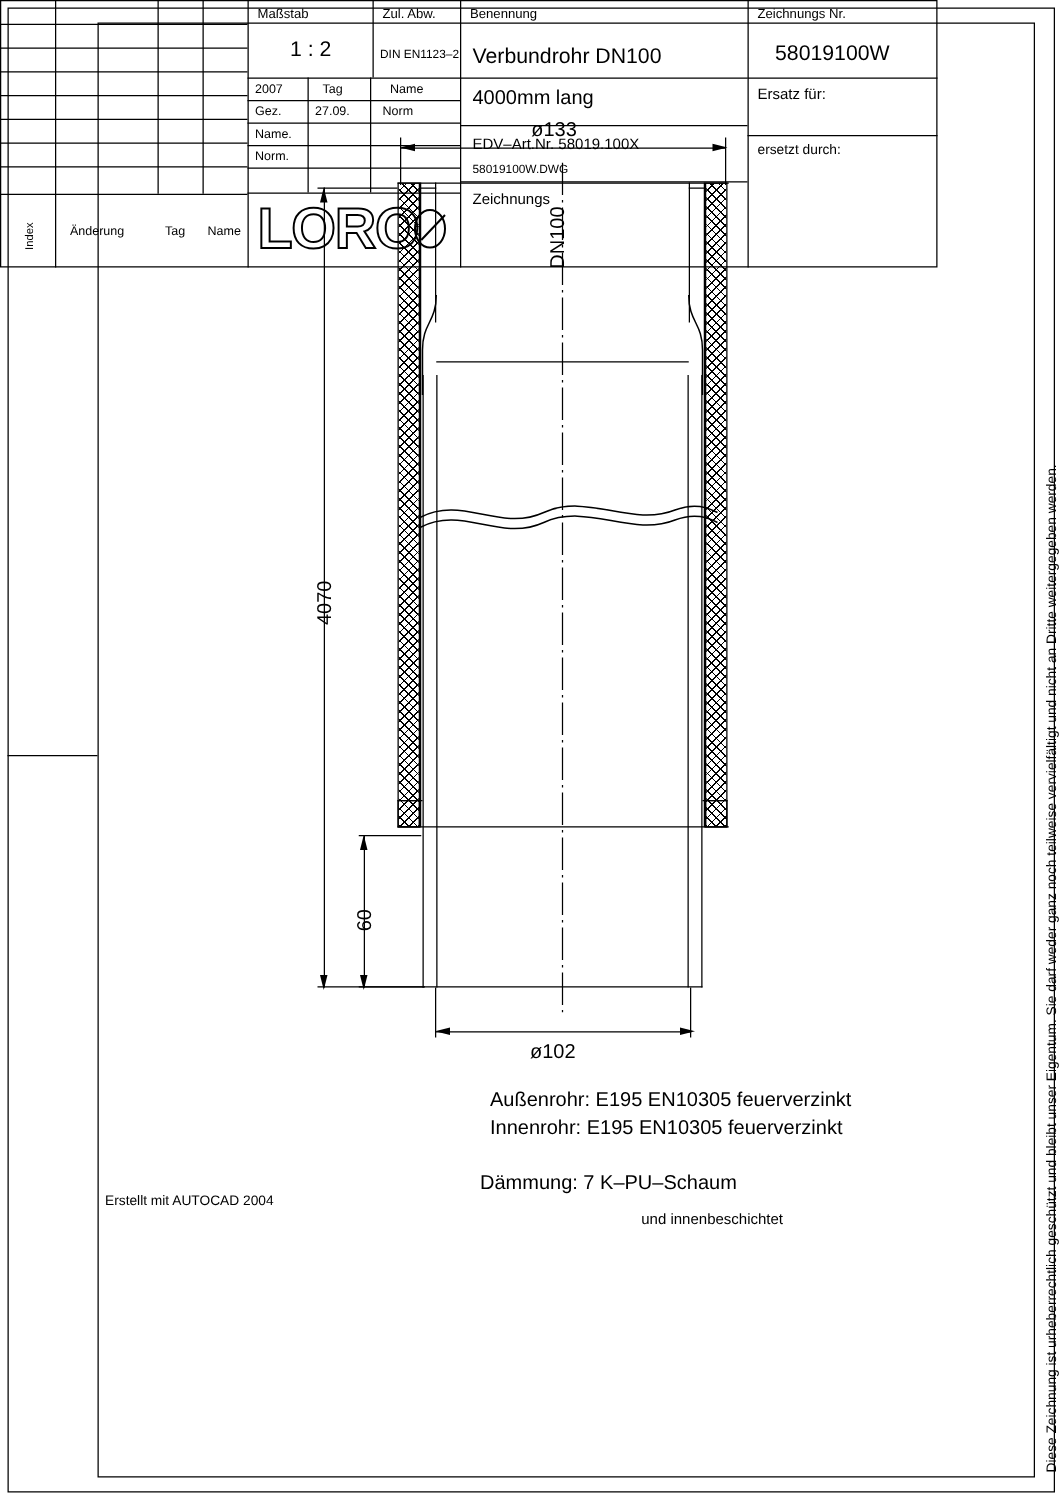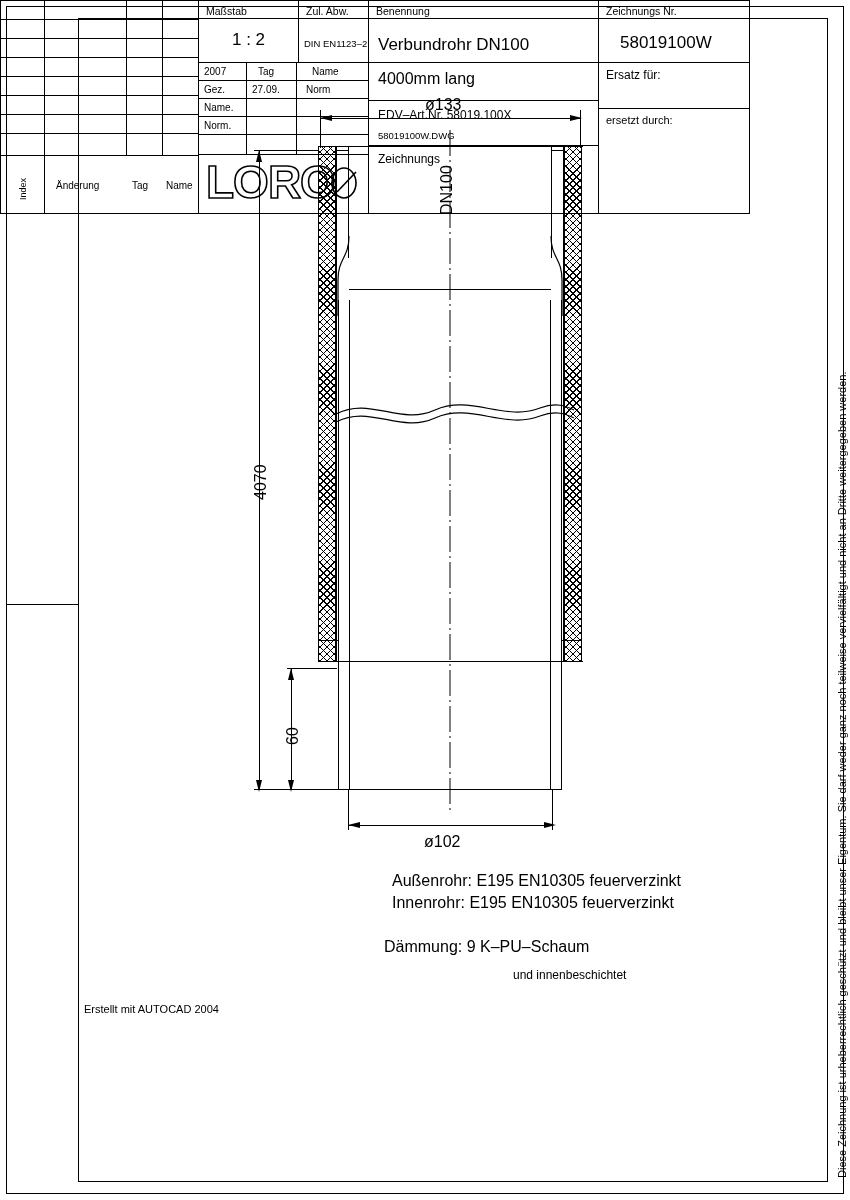--- a/index.html
+++ b/index.html
@@ -107,23 +107,23 @@
   <div class="ln" style="left:552px;top:790px;width:1px;height:40px;"></div>
   <svg class="abs" style="left:342px;top:819px;width:220px;height:14px;">
     <polygon points="6,6 18,3 18,9" fill="#000"></polygon>
     <polygon points="214,6 202,3 202,9" fill="#000"></polygon>
   </svg>
   <div class="txt" style="left:424px;top:833px;font-size:16px;">ø102</div>
 
   <div class="txt" style="left:392px;top:872px;font-size:16px;">Außenrohr:  E195 EN10305 feuerverzinkt</div>
   <div class="txt" style="left:392px;top:894px;font-size:16px;">Innenrohr:  E195 EN10305 feuerverzinkt</div>
   <div class="txt" style="left:513px;top:952px;font-size:12px;margin-top:16px;">und  innenbeschichtet</div>
-  <div class="txt" style="left:384px;top:938px;font-size:16px;">Dämmung:  9 K–PU–Schaum</div>
-
-  <div class="txt" style="left:84px;top:955px;font-size:11px;margin-top:48px;">Erstellt mit AUTOCAD 2004</div>
+  <div class="txt" style="left:384px;top:938px;font-size:16px;">Dämmung:  7 K–PU–Schaum</div>
+
+  <div class="txt" style="left:84px;top:955px;font-size:11px;">Erstellt mit AUTOCAD 2004</div>
 
   <div class="txt vtxt small" style="left:836px;top:1178px;font-size:11px;transform:rotate(-90deg);">Diese  Zeichnung  ist  urheberrechtlich  geschützt  und  bleibt  unser  Eigentum.  Sie  darf  weder  ganz  noch  teilweise  vervielfältigt  und  nicht  an  Dritte  weitergegeben  werden.</div>
 
   <div id="titleblock">
 
     <div class="cell" style="left:0;top:0;width:750px;height:214px;border:1.3px solid #000;"></div>
 
     <div class="cell bl" style="left:198px;top:0;width:0;height:214px;"></div>
     <div class="cell bl" style="left:368px;top:0;width:0;height:214px;"></div>
     <div class="cell bl" style="left:598px;top:0;width:0;height:214px;"></div>

